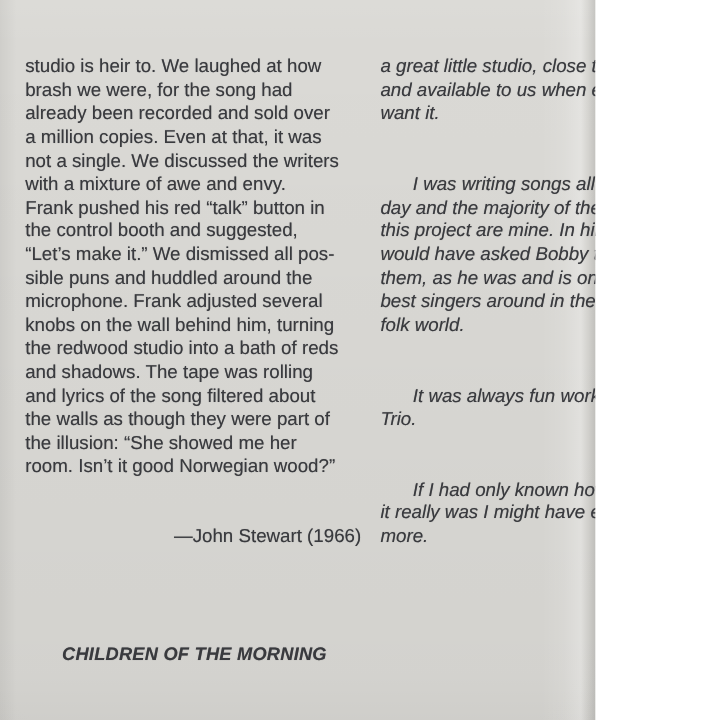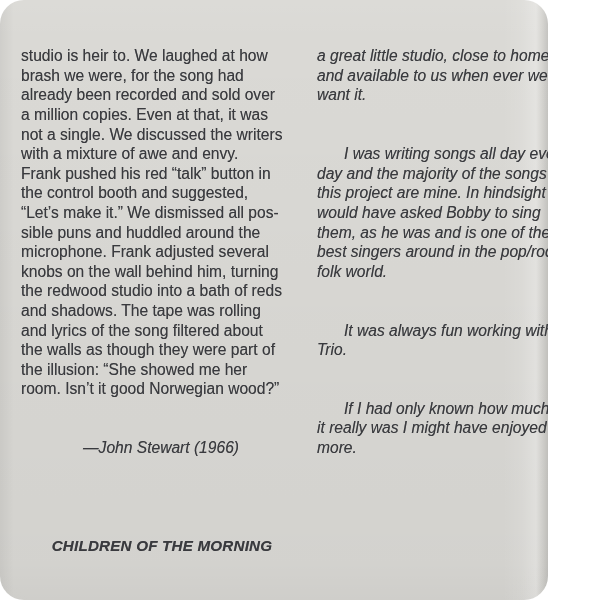--- a/index.html
+++ b/index.html
@@ -1,33 +1,32 @@
 <!DOCTYPE html>
 <html><head>
 <meta charset="utf-8">
 <style>
   html, body {
     margin: 0;
     padding: 0;
   }
   .page {
     position: relative;
-    width: 548px;
+    width: 496px;
     height: 600px;
     overflow: hidden;
     background:
       linear-gradient(90deg, rgba(0,0,0,0.05) 0px, rgba(0,0,0,0) 14px),
       linear-gradient(270deg, rgba(0,0,0,0.10) 0px, rgba(0,0,0,0.02) 6px, rgba(255,255,255,0.28) 12px, rgba(255,255,255,0.10) 26px, rgba(255,255,255,0) 45px),
       linear-gradient(180deg, rgba(255,255,255,0.06) 0px, rgba(0,0,0,0) 40px, rgba(0,0,0,0.03) 560px, rgba(0,0,0,0.05) 600px),
       radial-gradient(130% 130% at 48% 42%, #dad9d5 55%, #d2d1cd 100%);
     background-color: #d7d6d2;
     font-family: "Liberation Sans", "DejaVu Sans", sans-serif;
     color: #393a3e;
     text-shadow: 0 0 0.6px rgba(55,56,60,0.55);
-    border-radius: 24px;
   }
   .col {
     position: absolute;
     top: 7px;
     font-size: 15.6px;
     line-height: 19.6px;
     white-space: pre;
   }
   .col-left {
     left: 21px;
@@ -40,22 +39,21 @@
   .para {
     margin: 0;
   }
   .indent {
     text-indent: 27px;
   }
   .italic {
     font-style: italic;
   }
   .attribution {
-    font-style: italic;
-    text-align: center;
+    text-align: right;
     padding-right: 2px;
   }
   .heading {
     font-style: italic;
     font-weight: bold;
     font-size: 15.2px;
     letter-spacing: 0.2px;
     text-align: center;
     margin-top: 39px;
     margin-bottom: 28px;

